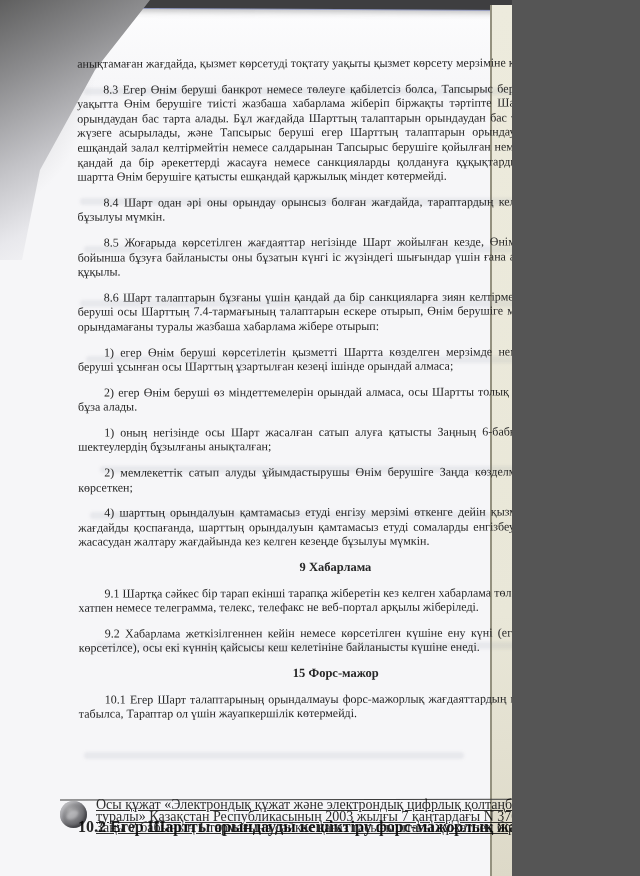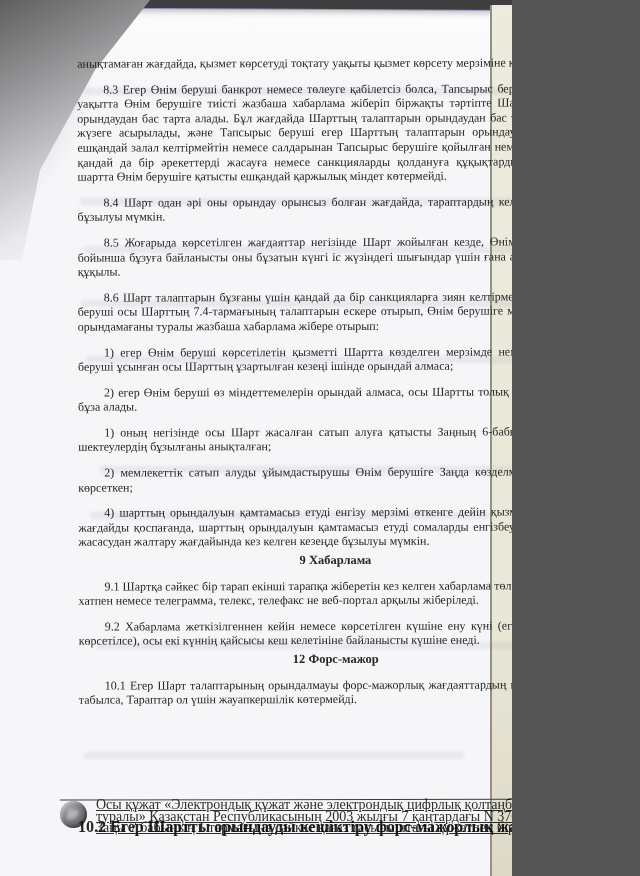--- a/index.html
+++ b/index.html
@@ -36,21 +36,21 @@
     position:absolute; left:78px; top:56px; width:514px;
     transform:rotate(-.15deg);
     color:var(--ink);
     font-size:12px; line-height:14.6px; text-align:justify;
     text-rendering:optimizeLegibility;
   }
   .doc-body p{margin:11px 0 0 0; text-indent:26px;}
   .doc-body p.noindent{text-indent:0;}
   .doc-body > :first-child{margin-top:0;}
   .doc-body h3{
-    margin:4px 0 0 0; font-size:12.5px; line-height:14.6px;
+    margin:11px 0 0 0; font-size:12.5px; line-height:14.6px;
     font-weight:bold; text-align:center; text-indent:0;
   }
   
   .ghost{
     position:absolute; height:7px; background:rgba(110,115,140,.10);
     filter:blur(1.6px); border-radius:3px; pointer-events:none;
   }
   
   .footer-divider{
     position:absolute; left:60px; top:799px; width:552px; height:1px;
@@ -108,21 +108,21 @@
       <p>8.5 Жоғарыда көрсетілген жағдаяттар негізінде Шарт жойылған кезде, Өнім беруші Шарт бойынша бұзуға байланысты оны бұзатын күнгі іс жүзіндегі шығындар үшін ғана ақы талап етуге құқылы.</p>
       <p>8.6 Шарт талаптарын бұзғаны үшін қандай да бір санкцияларға зиян келтірместен Тапсырыс беруші осы Шарттың 7.4-тармағының талаптарын ескере отырып, Өнім берушіге міндеттемелерін орындамағаны туралы жазбаша хабарлама жібере отырып:</p>
       <p>1) егер Өнім беруші көрсетілетін қызметті Шартта көзделген мерзімде немесе Тапсырыс беруші ұсынған осы Шарттың ұзартылған кезеңі ішінде орындай алмаса;</p>
       <p>2) егер Өнім беруші өз міндеттемелерін орындай алмаса, осы Шартты толық немесе ішінара бұза алады.</p>
       <p>1) оның негізінде осы Шарт жасалған сатып алуға қатысты Заңның 6-бабында көзделген шектеулердің бұзылғаны анықталған;</p>
       <p>2) мемлекеттік сатып алуды ұйымдастырушы Өнім берушіге Заңда көзделмеген қолдауды көрсеткен;</p>
       <p>4) шарттың орындалуын қамтамасыз етуді енгізу мерзімі өткенге дейін қызмет көрсетілген жағдайды қоспағанда, шарттың орындалуын қамтамасыз етуді сомаларды енгізбеу арқылы Шарт жасасудан жалтару жағдайында кез келген кезеңде бұзылуы мүмкін.</p>
       <h3>9 Хабарлама</h3>
       <p>9.1 Шартқа сәйкес бір тарап екінші тарапқа жіберетін кез келген хабарлама төленген тапсырыс хатпен немесе телеграмма, телекс, телефакс не веб-портал арқылы жіберіледі.</p>
       <p>9.2 Хабарлама жеткізілгеннен кейін немесе көрсетілген күшіне ену күні (егер хабарламада көрсетілсе), осы екі күннің қайсысы кеш келетініне байланысты күшіне енеді.</p>
-      <h3>12 Форс-мажор</h3>
+      <h3>15 Форс-мажор</h3>
       <p>10.1 Егер Шарт талаптарының орындалмауы форс-мажорлық жағдаяттардың нәтижесі болып табылса, Тараптар ол үшін жауапкершілік көтермейді.</p>
     </div>
 
   <div class="footer-divider"></div>
   <div class="stamp"></div>
   <div class="footer-note">Осы құжат «Электрондық құжат және электрондық цифрлық қолтаңба туралы» Қазақстан Республикасының 2003 жылғы 7 қаңтардағы N 370-II Заңы 7 бабының 1 тармағына сәйкес қағаз тасығыштағы құжатпен бірдей.</div>
   <div class="overlap-line">10.2 Егер Шартты орындауды кешіктіру форс-мажорлық жағдаяттардың нәтижесі болып</div>
 
 </div>
 

